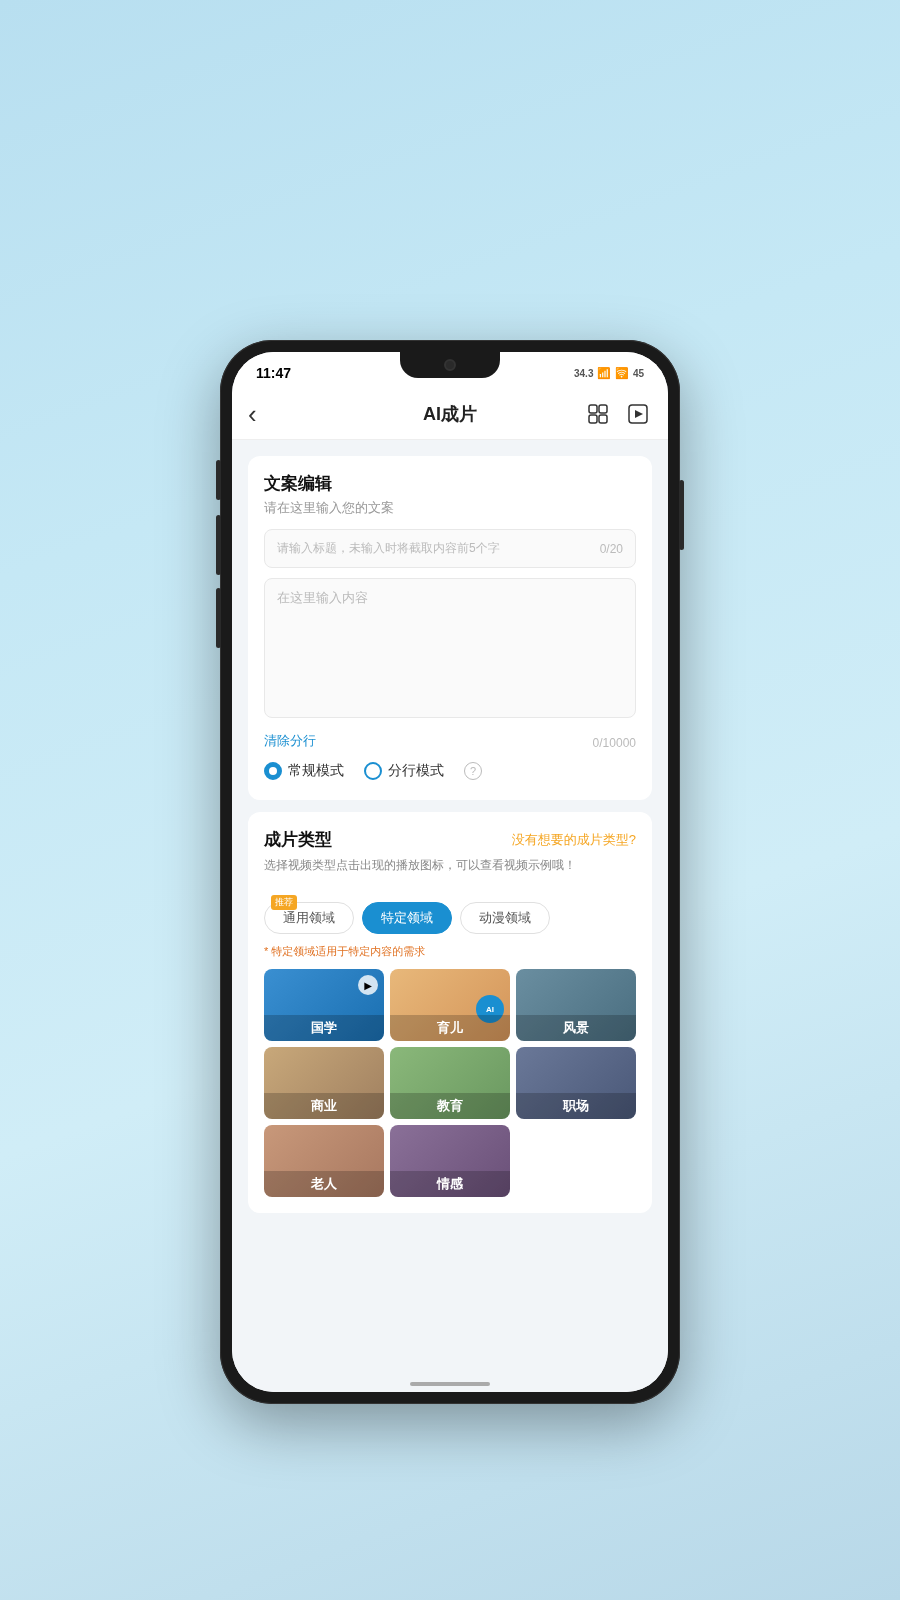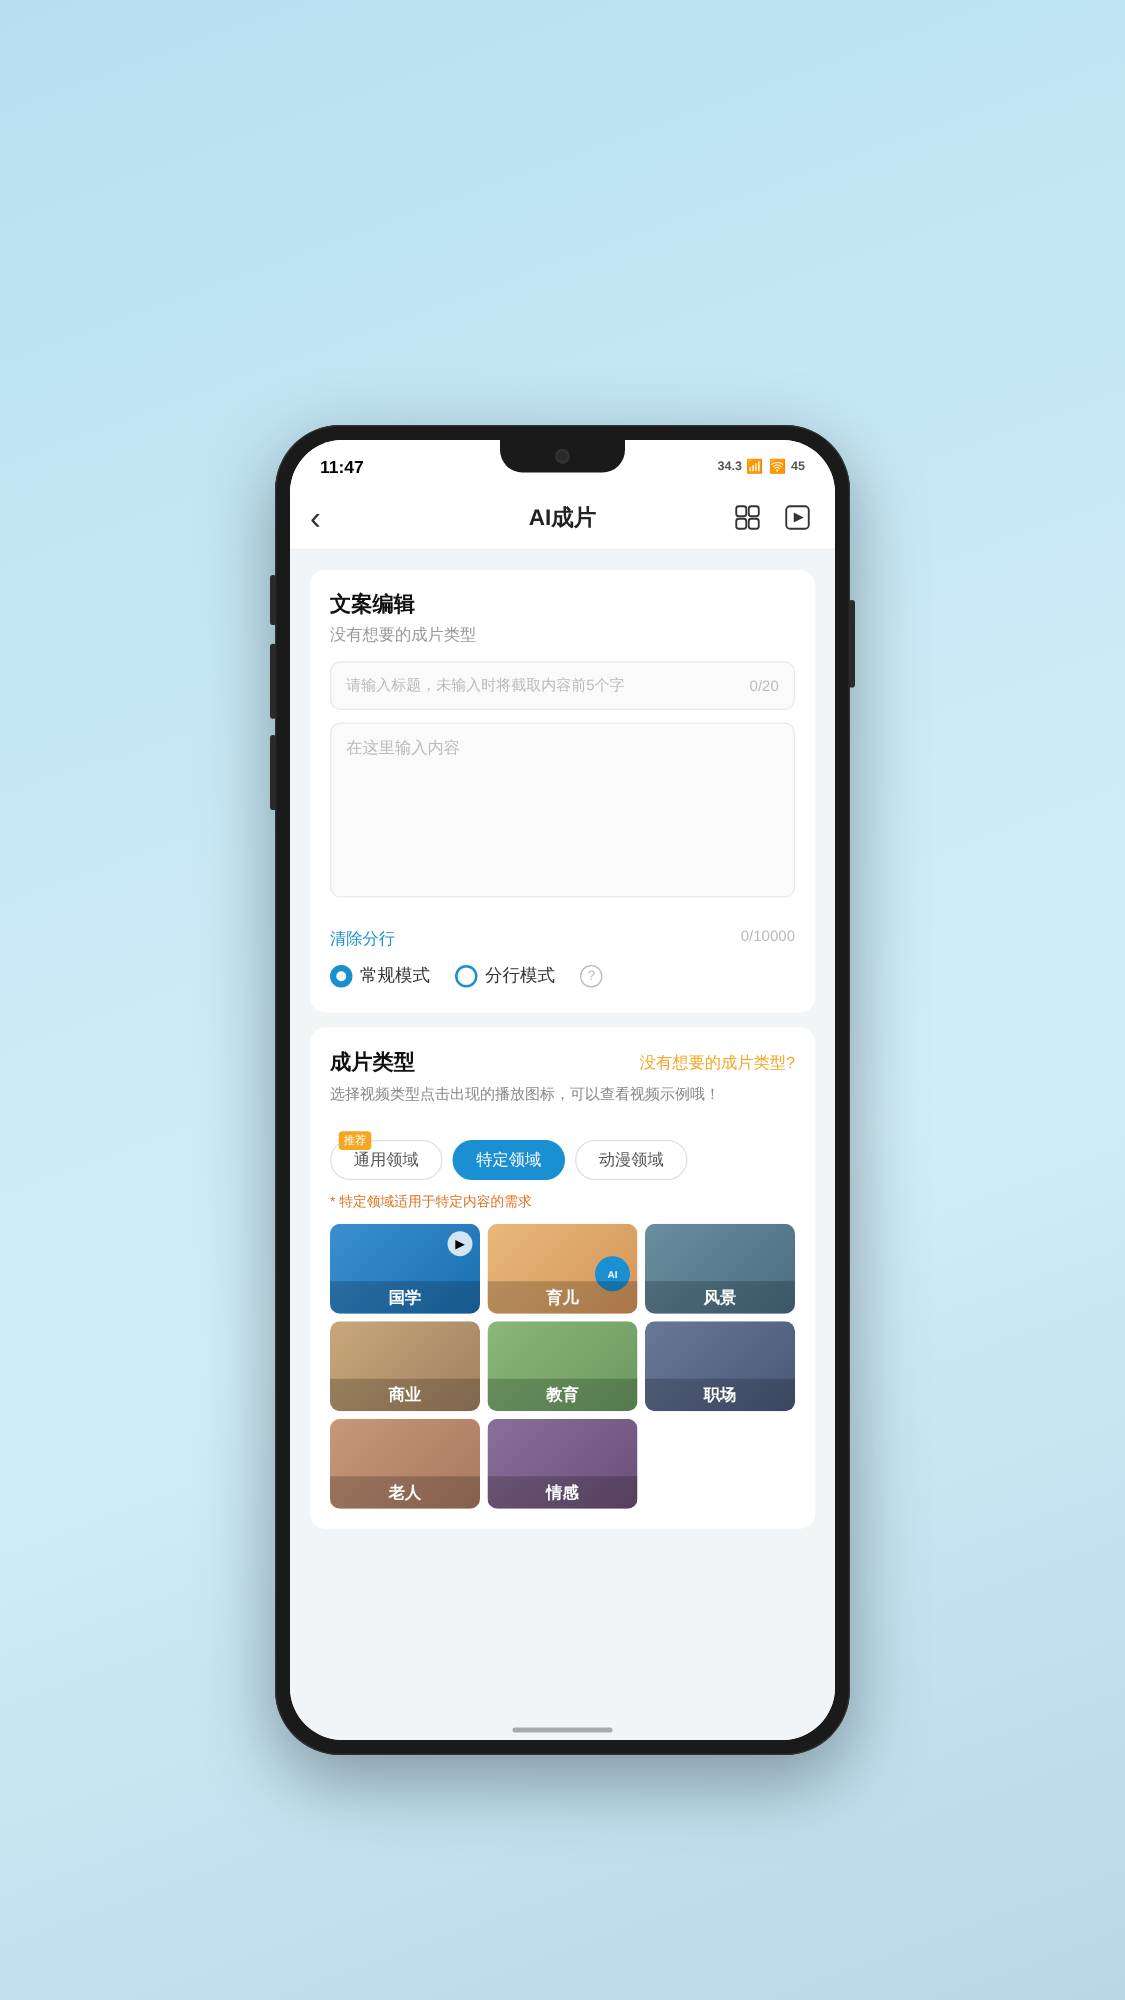--- a/index.html
+++ b/index.html
@@ -167,27 +167,27 @@
     .input-count { color: #bbb; font-size: 12px; }
 
     .input-content {
       border: 1px solid #e8e8e8;
       border-radius: 8px;
       padding: 10px 12px;
       font-size: 13px;
       color: #bbb;
       min-height: 140px;
       background: #fafafa;
-      margin-bottom: 20px;
+      margin-bottom: 10px;
     }
 
     .input-footer {
       display: flex;
       justify-content: space-between;
-      align-items: flex-start;
+      align-items: flex-end;
       padding-top: 4px;
     }
 
     .clear-btn {
       font-size: 13px;
       color: #1a8fd1;
       cursor: pointer;
     }
 
     .word-count { font-size: 12px; color: #bbb; }
@@ -516,21 +516,21 @@
               <polygon points="8,7 16,11 8,15" fill="#333"></polygon>
             </svg>
           </div>
         </div>
       </div>
 
       <div class="phone-content">
 
         <div class="section-card">
           <div class="section-title">文案编辑</div>
-          <div class="section-hint">没有想要的成片类型</div>
+          <div class="section-hint">请在这里输入您的文案</div>
 
           <div class="input-title">
             <span style="font-size:12px;color:#bbb;flex:1;">请输入标题，未输入时将截取内容前5个字</span>
             <span class="input-count">0/20</span>
           </div>
 
           <div class="input-content">
             <span style="font-size:13px;color:#bbb;">在这里输入内容</span>
           </div>
 

